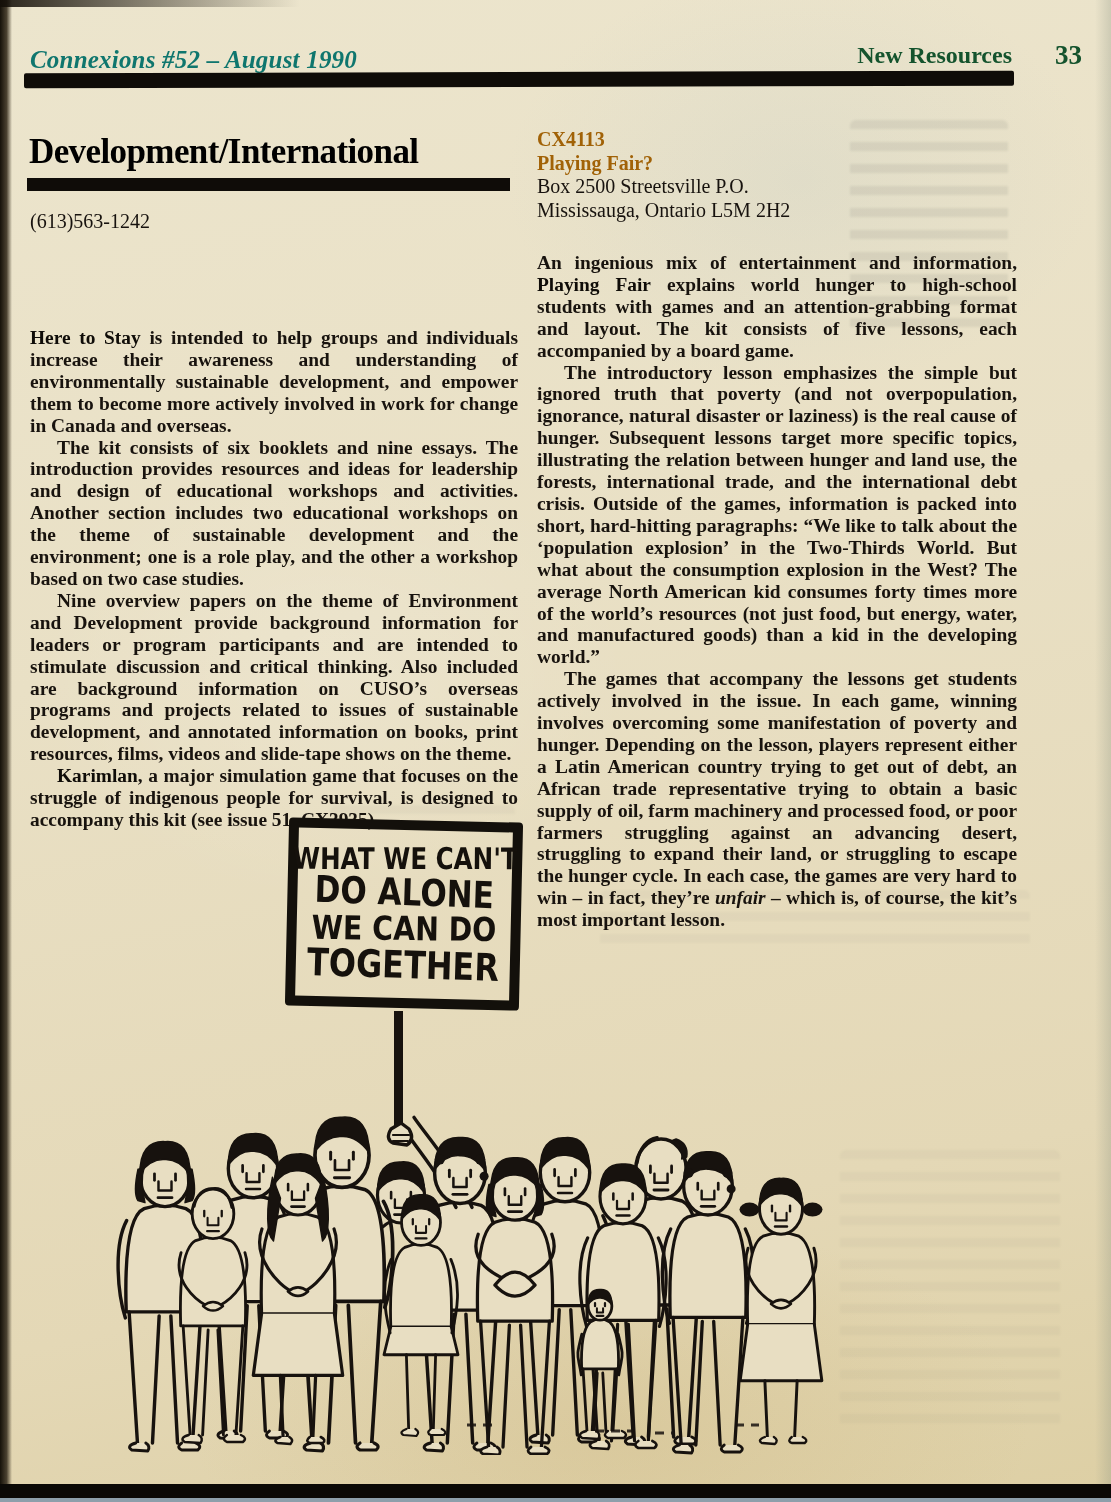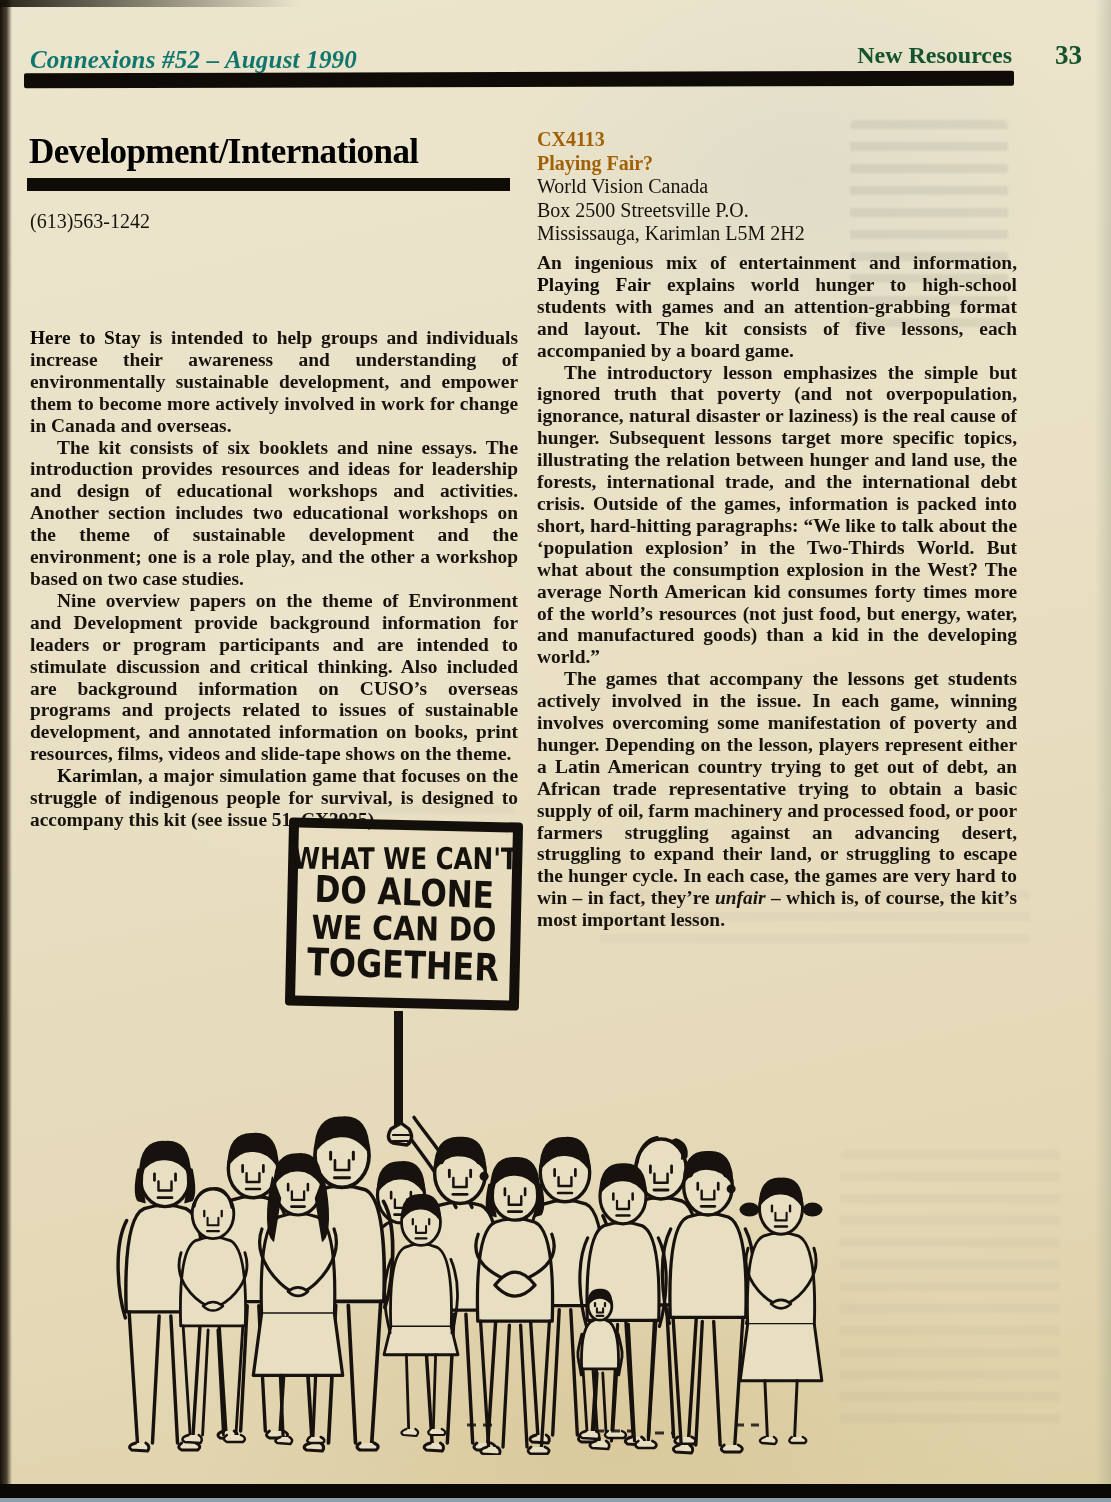--- a/index.html
+++ b/index.html
@@ -105,23 +105,22 @@
 <div class="body-col" id="left-body">
   <p><b>Here to Stay</b><span> is intended to help groups and individuals increase their awareness and understanding of environmentally sustainable development, and empower them to become more actively involved in work for change in Canada and overseas.</span></p>
   <p class="indent"><span>The kit consists of six booklets and nine essays. The introduction provides resources and ideas for leadership and design of educational workshops and activities. Another section includes two educational workshops on the theme of sustainable development and the environment; one is a role play, and the other a workshop based on two case studies.</span></p>
   <p class="indent"><span>Nine overview papers on the theme of Environment and Development provide background information for leaders or program participants and are intended to stimulate discussion and critical thinking. Also included are background information on CUSO’s overseas programs and projects related to issues of sustainable development, and annotated information on books, print resources, films, videos and slide-tape shows on the theme.</span></p>
   <p class="indent"><b>Karimlan</b><span>, a major simulation game that focuses on the struggle of indigenous people for survival, is designed to accompany this kit (see issue 51, CX3935).</span></p>
 </div>
 
 <div class="col-right-head">
   <div class="listing-head">CX4113</div>
   <div class="listing-head">Playing Fair?</div>
-  <div class="listing-addr">World Vision Canada</div>
   <div class="listing-addr">Box 2500 Streetsville P.O.</div>
-  <div class="listing-addr">Mississauga, Karimlan L5M 2H2</div>
+  <div class="listing-addr">Mississauga, Ontario L5M 2H2</div>
 </div>
 
 <div class="body-col" id="right-body">
   <p><span>An ingenious mix of entertainment and information, </span><b>Playing Fair</b><span> explains world hunger to high-school students with games and an attention-grabbing format and layout. The kit consists of five lessons, each accompanied by a board game.</span></p>
   <p class="indent"><span>The introductory lesson emphasizes the simple but ignored truth that poverty (and not overpopulation, ignorance, natural disaster or laziness) is the real cause of hunger. Subsequent lessons target more specific topics, illustrating the relation between hunger and land use, the forests, international trade, and the international debt crisis. Outside of the games, information is packed into short, hard-hitting paragraphs: “We like to talk about the ‘population explosion’ in the Two-Thirds World. But what about the consumption explosion in the West? The average North American kid consumes forty times more of the world’s resources (not just food, but energy, water, and manufactured goods) than a kid in the developing world.”</span></p>
   <p class="indent"><span>The games that accompany the lessons get students actively involved in the issue. In each game, winning involves overcoming some manifestation of poverty and hunger. Depending on the lesson, players represent either a Latin American country trying to get out of debt, an African trade representative trying to obtain a basic supply of oil, farm machinery and processed food, or poor farmers struggling against an advancing desert, struggling to expand their land, or struggling to escape the hunger cycle. In each case, the games are very hard to win – in fact, they’re </span><i>unfair</i><span> – which is, of course, the kit’s most important lesson.</span></p>
 </div>
 
 <svg id="crowd" width="760" height="630" viewBox="0 0 760 630" aria-hidden="true">
     <path d="M 266.8 430 Q 286.4 394 306 394 Q 325.6 394 345.2 430" fill="none" stroke="#17120e" stroke-width="3.2199999999999998" stroke-linecap="round" stroke-linejoin="round"></path>

